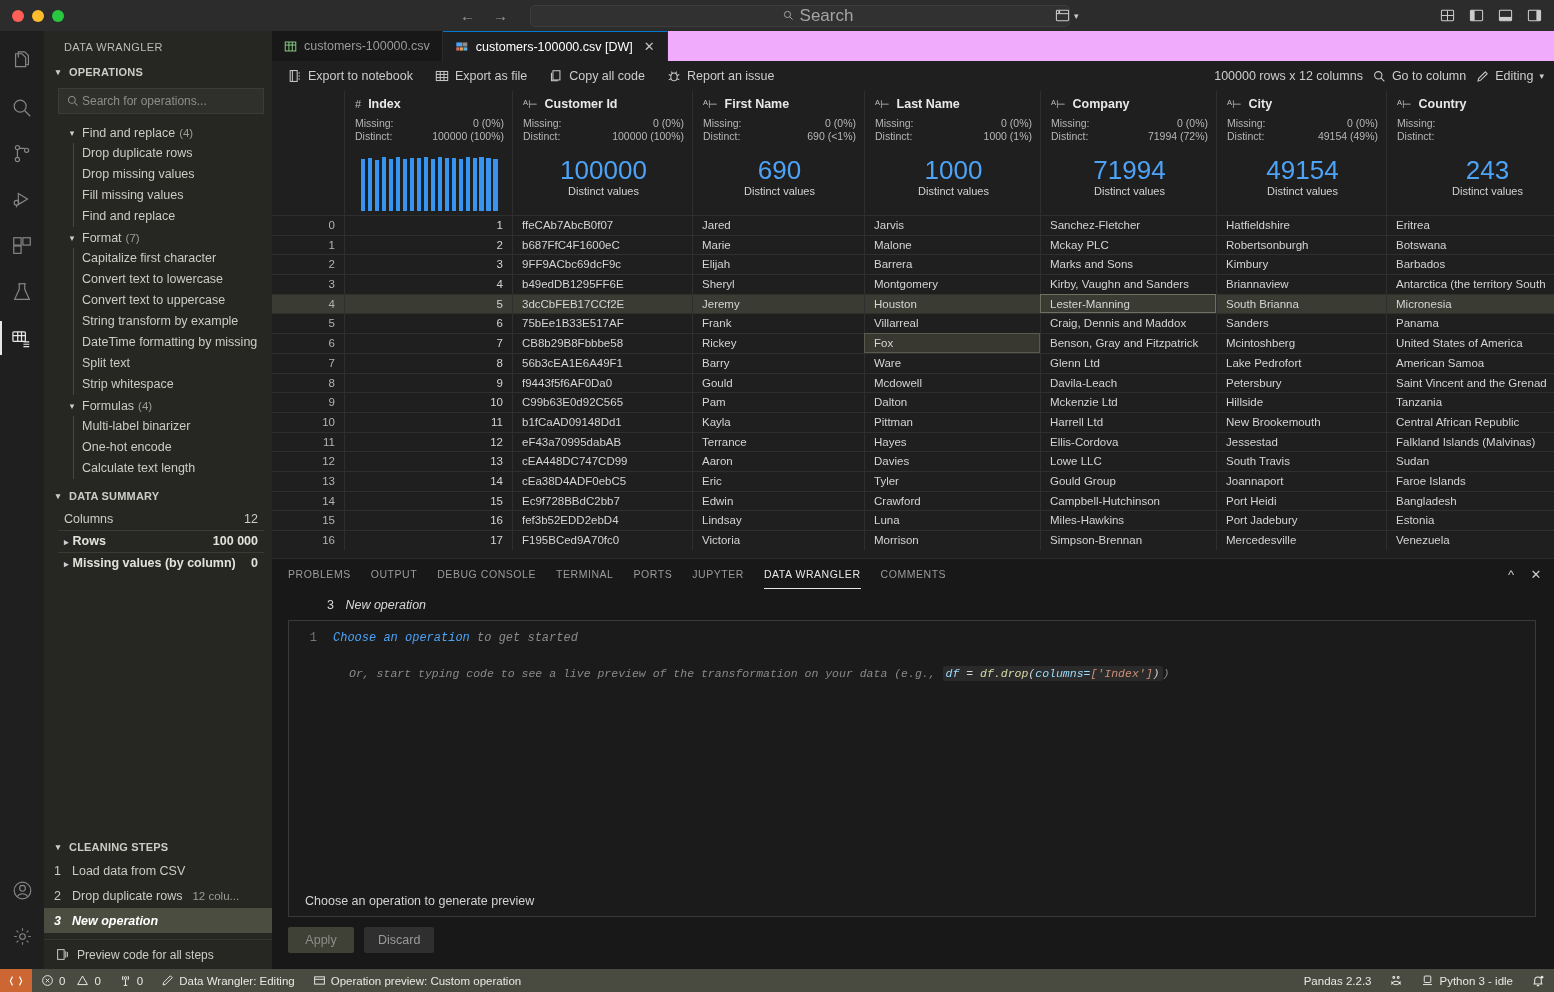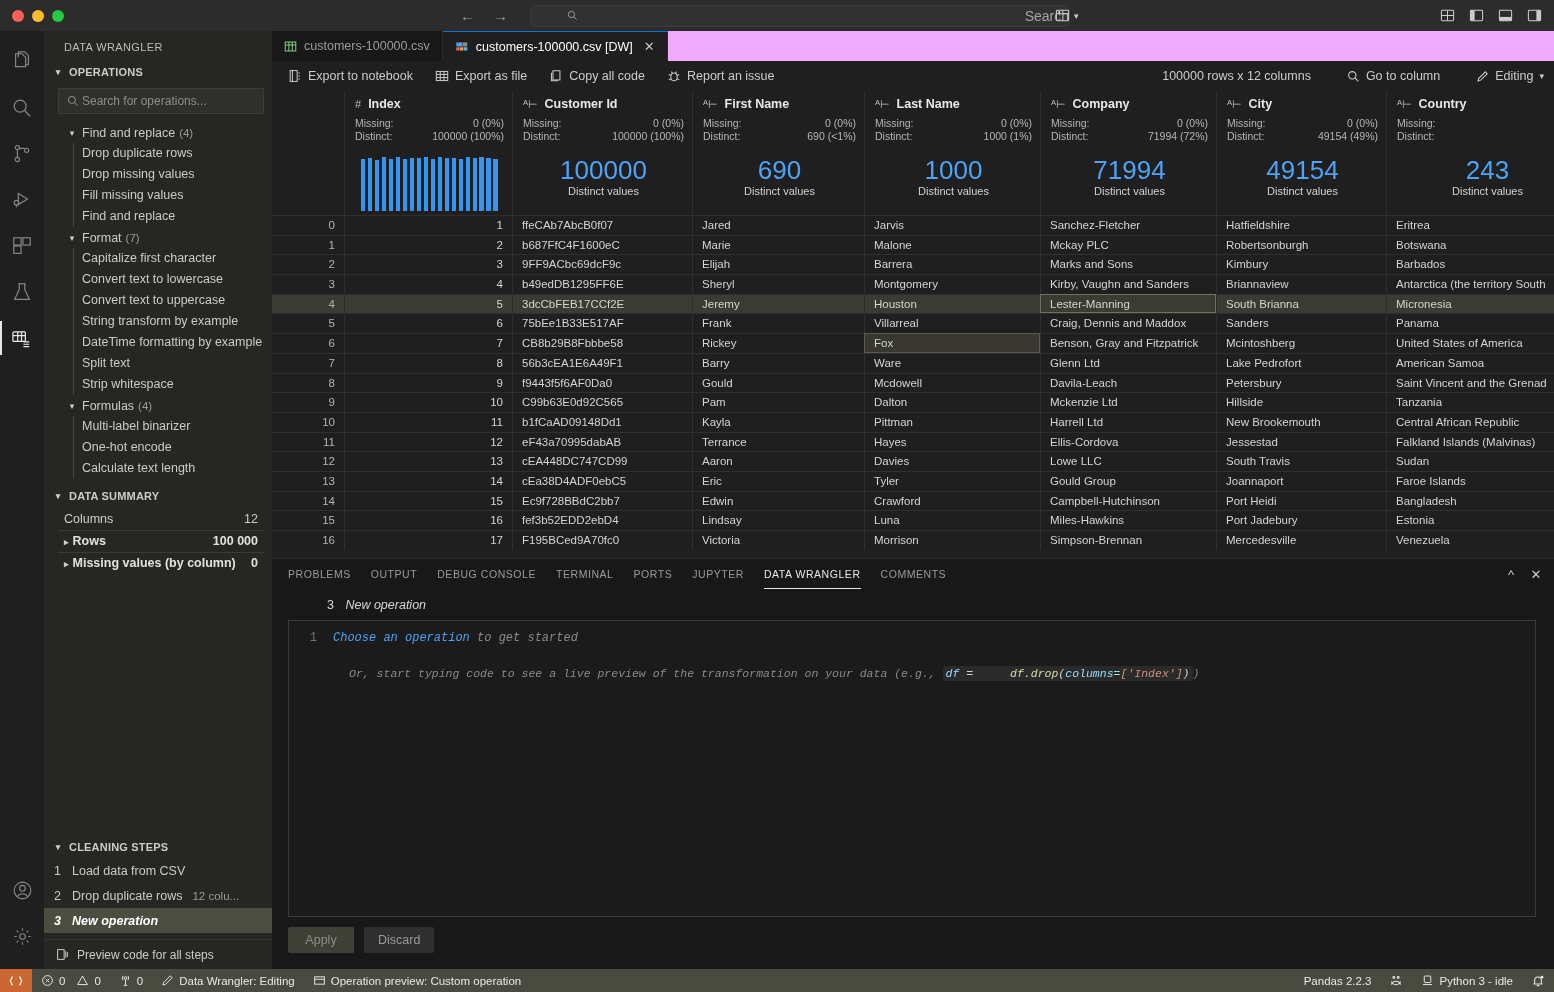--- a/index.html
+++ b/index.html
@@ -19,22 +19,22 @@
   }
   .traffic { display: flex; gap: 8px; padding-left: 12px; align-items: center; width: 120px; }
   .dot { width: 12px; height: 12px; border-radius: 50%; }
   .dot.r { background: #ff5f57; } .dot.y { background: #febc2e; } .dot.g { background: #28c840; }
 
   .nav-arrows { display: flex; gap: 18px; align-items: center; margin-left: 340px; color: #9d9d9d; font-size: 15px; }
   .nav-arrows span { cursor: default; }
 
   .searchbar {
     width: 540px; height: 22px; background: #313131; border: 1px solid #3c3c3c;
-    border-radius: 5px; display: flex; align-items: center; justify-content: space-between;
-    gap: 6px; margin-left: 22px; font-size: 14px; color: #a4a4a4; padding-left: 36px;
+    border-radius: 5px; display: flex; align-items: center; justify-content: center;
+    gap: 6px; margin-left: 22px; font-size: 17px; color: #a4a4a4; padding-left: 36px;
   }
   .tb-right { position: absolute; right: 12px; display: flex; align-items: center; gap: 14px; color: #cccccc; font-size: 14px;}
   .tb-mid-right { position:absolute; left: 1055px; display:flex; align-items:center; gap:4px; color:#cccccc; font-size:13px; }
 
   
   .body { display: flex; flex: 1 1 auto; min-height: 0; }
 
   
   .activitybar {
     width: 44px; background: #1f1f1f; display: flex; flex-direction: column;
@@ -109,21 +109,21 @@
     color: #9a9a9a; background: #181818; border-right: 1px solid #2b2b2b; white-space: nowrap;
   }
   .tab.active { background: #1f1f1f; color: #ffffff; border-top: 1px solid #0078d4; }
   .tab .x { color: #c5c5c5; font-size: 13px; margin-left: 4px; }
 
   .toolbar2 {
     height: 30px; display: flex; align-items: center; gap: 22px; padding-left: 16px;
     font-size: 12.5px; color: #cccccc; flex: 0 0 30px; position: relative;
   }
   .tb2-item { display: flex; align-items: center; gap: 6px; }
-  .tb2-right { position: absolute; right: 10px; display: flex; align-items: center; gap: 36px; font-size: 12.5px; color: #cccccc; }
+  .tb2-right { position: absolute; right: 10px; display: flex; align-items: center; gap: 10px; font-size: 12.5px; color: #cccccc; }
 
   
   .grid-wrap { flex: 1 1 auto; overflow: hidden; display: flex; flex-direction: column; min-height: 0; }
   .grid {
     display: grid;
     grid-template-columns: 72px 168px 180px 172px 176px 176px 170px 200px;
     min-width: 100%;
   }
   .colhead {
     border-left: 1px solid #2f2f2f; padding: 6px 8px 0 10px; height: 124px; position: relative; overflow: hidden;
@@ -167,21 +167,21 @@
   .editor {
     margin: 0 18px 0 16px; background: #1b1b1b; border: 1px solid #3a3a3a; flex: 1 1 auto;
     min-height: 0; display: flex; flex-direction: column; position: relative;
   }
   .code-line { display: flex; padding-top: 10px; font-family: "Liberation Mono", monospace; font-size: 12px; }
   .ln { width: 44px; text-align: right; color: #6e7681; padding-right: 16px; }
   .code-txt { font-style: italic; color: #8a8a8a; }
   .code-link { color: #4da3f5; font-style: italic; }
   .code-hint { padding: 22px 0 0 60px; font-family: "Liberation Mono", monospace; font-size: 11.5px; font-style: italic; color: #8a8a8a; }
   .code-chip { background: #2a2a2a; padding: 1px 3px; border-radius: 2px; }
-  .kw-df { color: #9cdcfe; } .kw-fn { color: #dcdcaa; margin-left: 30px; } .kw-str { color: #ce9178; } .kw-op { color: #d4d4d4; }
+  .kw-df { color: #9cdcfe; } .kw-fn { color: #dcdcaa; } .kw-str { color: #ce9178; } .kw-op { color: #d4d4d4; }
 
   .preview-msg { padding: 9px 0 0 16px; font-size: 12.5px; color: #d2d2d2; }
   .btnrow { display: flex; gap: 10px; padding: 10px 0 0 16px; height: 52px; }
   .btn {
     height: 26px; min-width: 66px; padding: 0 14px; display: flex; align-items: center; justify-content: center;
     font-size: 12.5px; border-radius: 2px; border: none;
   }
   .btn.primary { background: #3f4036; color: #8d8d85; }
   .btn.secondary { background: #2f2f2f; color: #9a9a9a; }
 
@@ -346,21 +346,21 @@
 
         <div class="grp">
           <span class="chev">▾</span>
           <span>Format</span>
           <span class="cnt">(7)</span>
         </div>
         <div class="op-item">Capitalize first character</div>
         <div class="op-item">Convert text to lowercase</div>
         <div class="op-item">Convert text to uppercase</div>
         <div class="op-item">String transform by example</div>
-        <div class="op-item">DateTime formatting by example</div>
+        <div class="op-item">DateTime formatting by missing</div>
         <div class="op-item">Split text</div>
         <div class="op-item">Strip whitespace</div>
 
         <div class="grp">
           <span class="chev">▾</span>
           <span>Formulas</span>
           <span class="cnt">(4)</span>
         </div>
         <div class="op-item">Multi-label binarizer</div>
         <div class="op-item">One-hot encode</div>
@@ -806,20 +806,21 @@
         </div>
 
         <div class="editor">
           <div class="code-line">
             <span class="ln">1</span>
             <span><span class="code-link">Choose an operation</span><span class="code-txt"> to get started</span></span>
           </div>
           <div class="code-hint">
             <span>Or, start typing code to see a live preview of the transformation on your data (e.g., </span><span class="code-chip"><span class="kw-df">df</span><span class="kw-op"> = </span><span class="kw-fn">df.drop</span><span class="kw-op">(</span><span class="kw-df">columns=</span><span class="kw-str">['Index']</span><span class="kw-op">)</span></span><span>)</span>
           </div>
+          <div class="preview-msg" style="margin-top:auto; padding-bottom:8px">Choose an operation to generate preview</div>
         </div>
 
         <div class="btnrow">
           <button class="btn primary">Apply</button>
           <button class="btn secondary">Discard</button>
         </div>
       </div>
     </div>
   </div>
 

